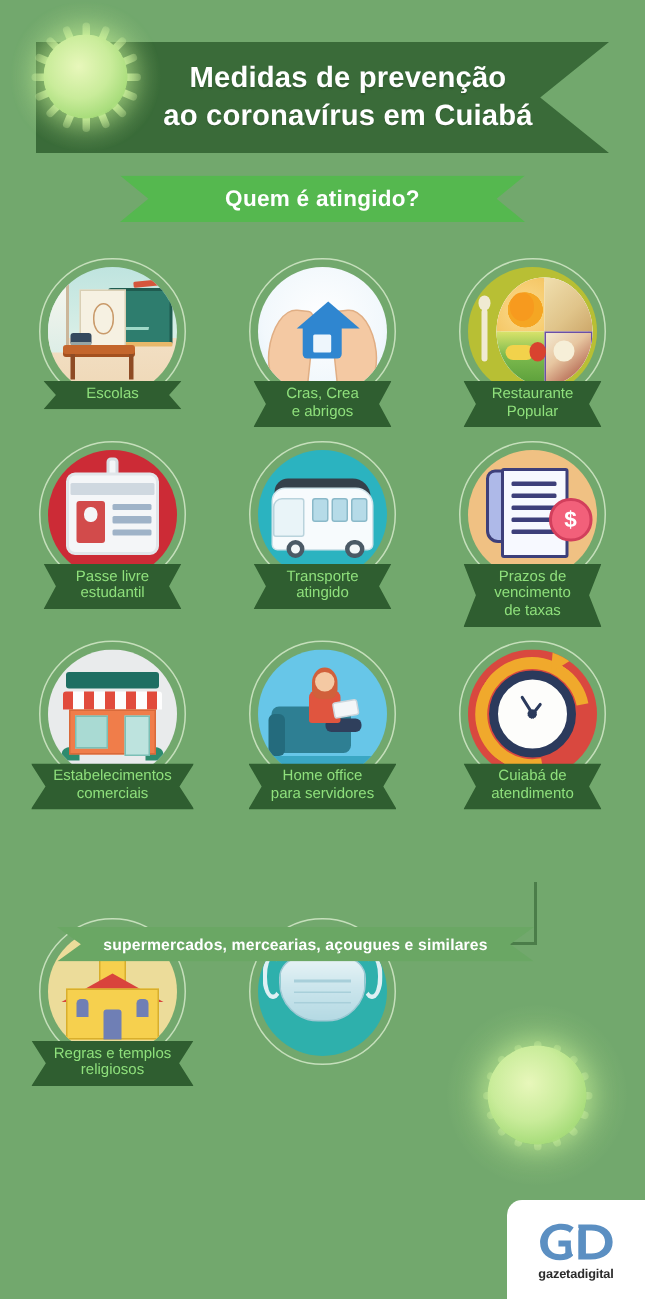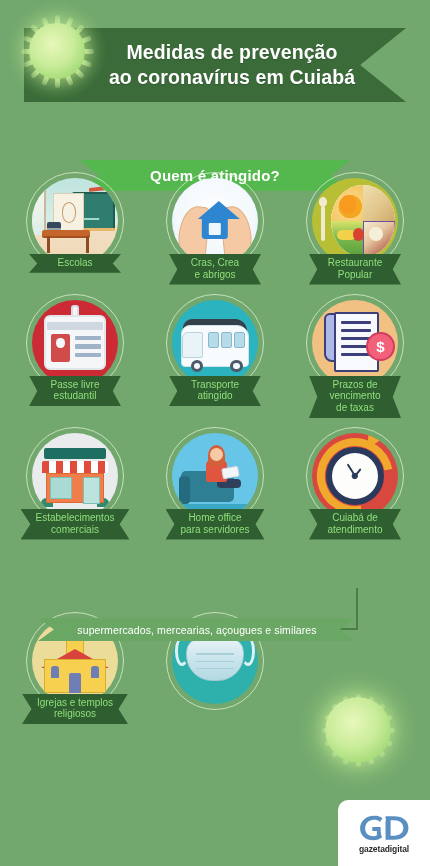--- a/index.html
+++ b/index.html
@@ -82,21 +82,21 @@
   #virus-footer { left: 306px; top: 678px; width: 104px; height: 104px; }
 
   
   .subbanner {
     position: absolute;
     left: 80px; top: 117px;
     width: 270px; height: 31px;
     background: #55b84f;
     -webkit-clip-path: polygon(0 0, 100% 0, 93% 50%, 100% 100%, 0 100%, 7% 50%);
     clip-path: polygon(0 0, 100% 0, 93% 50%, 100% 100%, 0 100%, 7% 50%);
-    display: flex; align-items: center; justify-content: center; margin-top: 43px;
+    display: flex; align-items: center; justify-content: center;
   }
   .subbanner-text {
     color: #ffffff;
     font-size: 15px;
     font-weight: bold;
     letter-spacing: .2px;
   }
 
   
   .grid {
@@ -160,21 +160,21 @@
     left: 38px; top: 618px;
     width: 318px; height: 23px;
     background: #6aa764;
     -webkit-clip-path: polygon(0 0, 100% 0, 95% 50%, 100% 100%, 0 100%, 5% 50%);
     clip-path: polygon(0 0, 100% 0, 95% 50%, 100% 100%, 0 100%, 5% 50%);
     display: flex; align-items: center; justify-content: center;
   }
   .note-text {
     color: #ffffff;
     font-size: 10.5px;
-    font-weight: normal;
+    font-weight: bold;
     letter-spacing: .1px;
   }
   .connector-v {
     position: absolute;
     left: 356px; top: 588px;
     width: 1.5px; height: 42px;
     background: #4b7d49;
   }
   .connector-h {
     position: absolute;
@@ -614,21 +614,21 @@
               <div class="ch-tower"></div>
               <div class="ch-gable"></div>
               <div class="ch-body"></div>
               <div class="ch-win" style="left:22%"></div>
               <div class="ch-win" style="right:22%"></div>
               <div class="ch-door"></div>
             </div>
           </div>
         </div>
         <div class="ribbon" style="max-width:130px">
-          <span class="ribbon-text">Igrejas e templos
+          <span class="ribbon-text">Regras e templos
 religiosos</span>
         </div>
       </div>
 
       <div class="cell">
         <div class="disc-wrap">
           <div class="ring"></div>
           <div class="disc">
             <div class="art bg-teal2">
               <div class="mask-ear l"></div>

